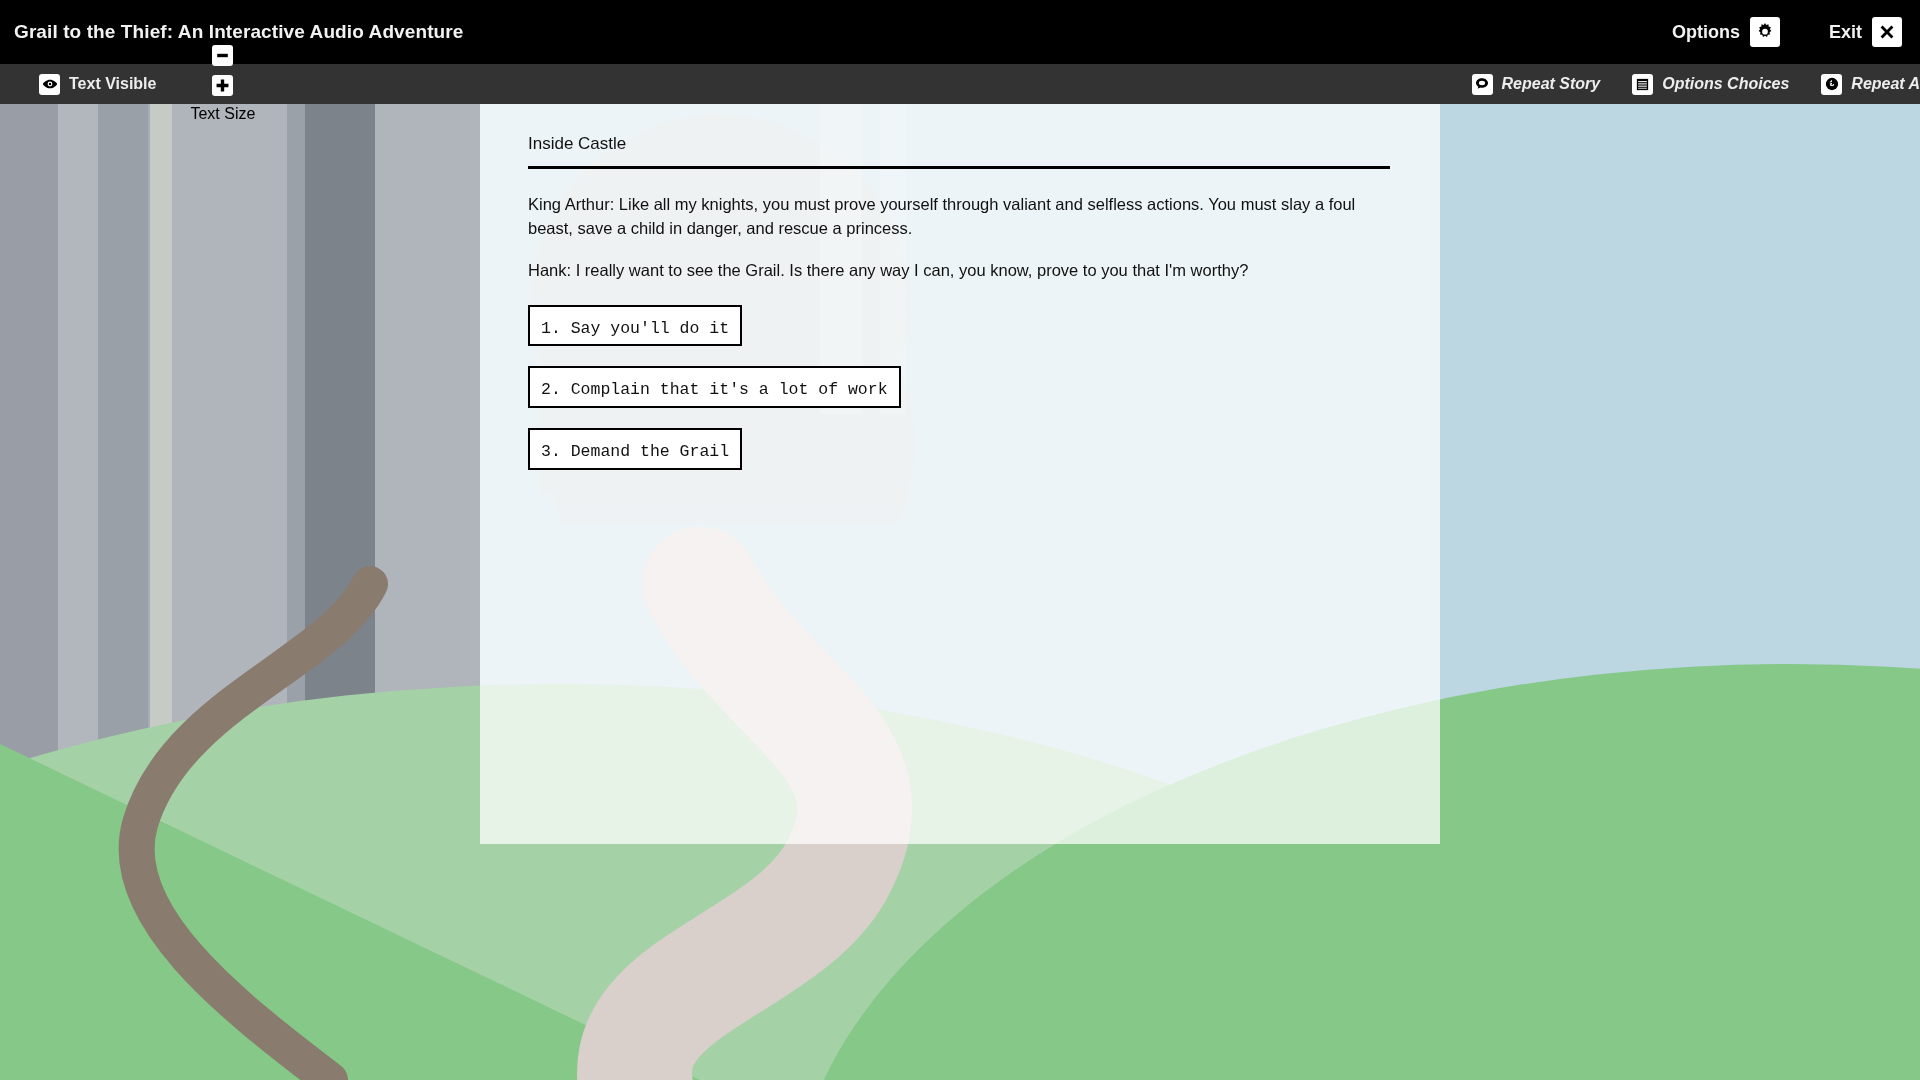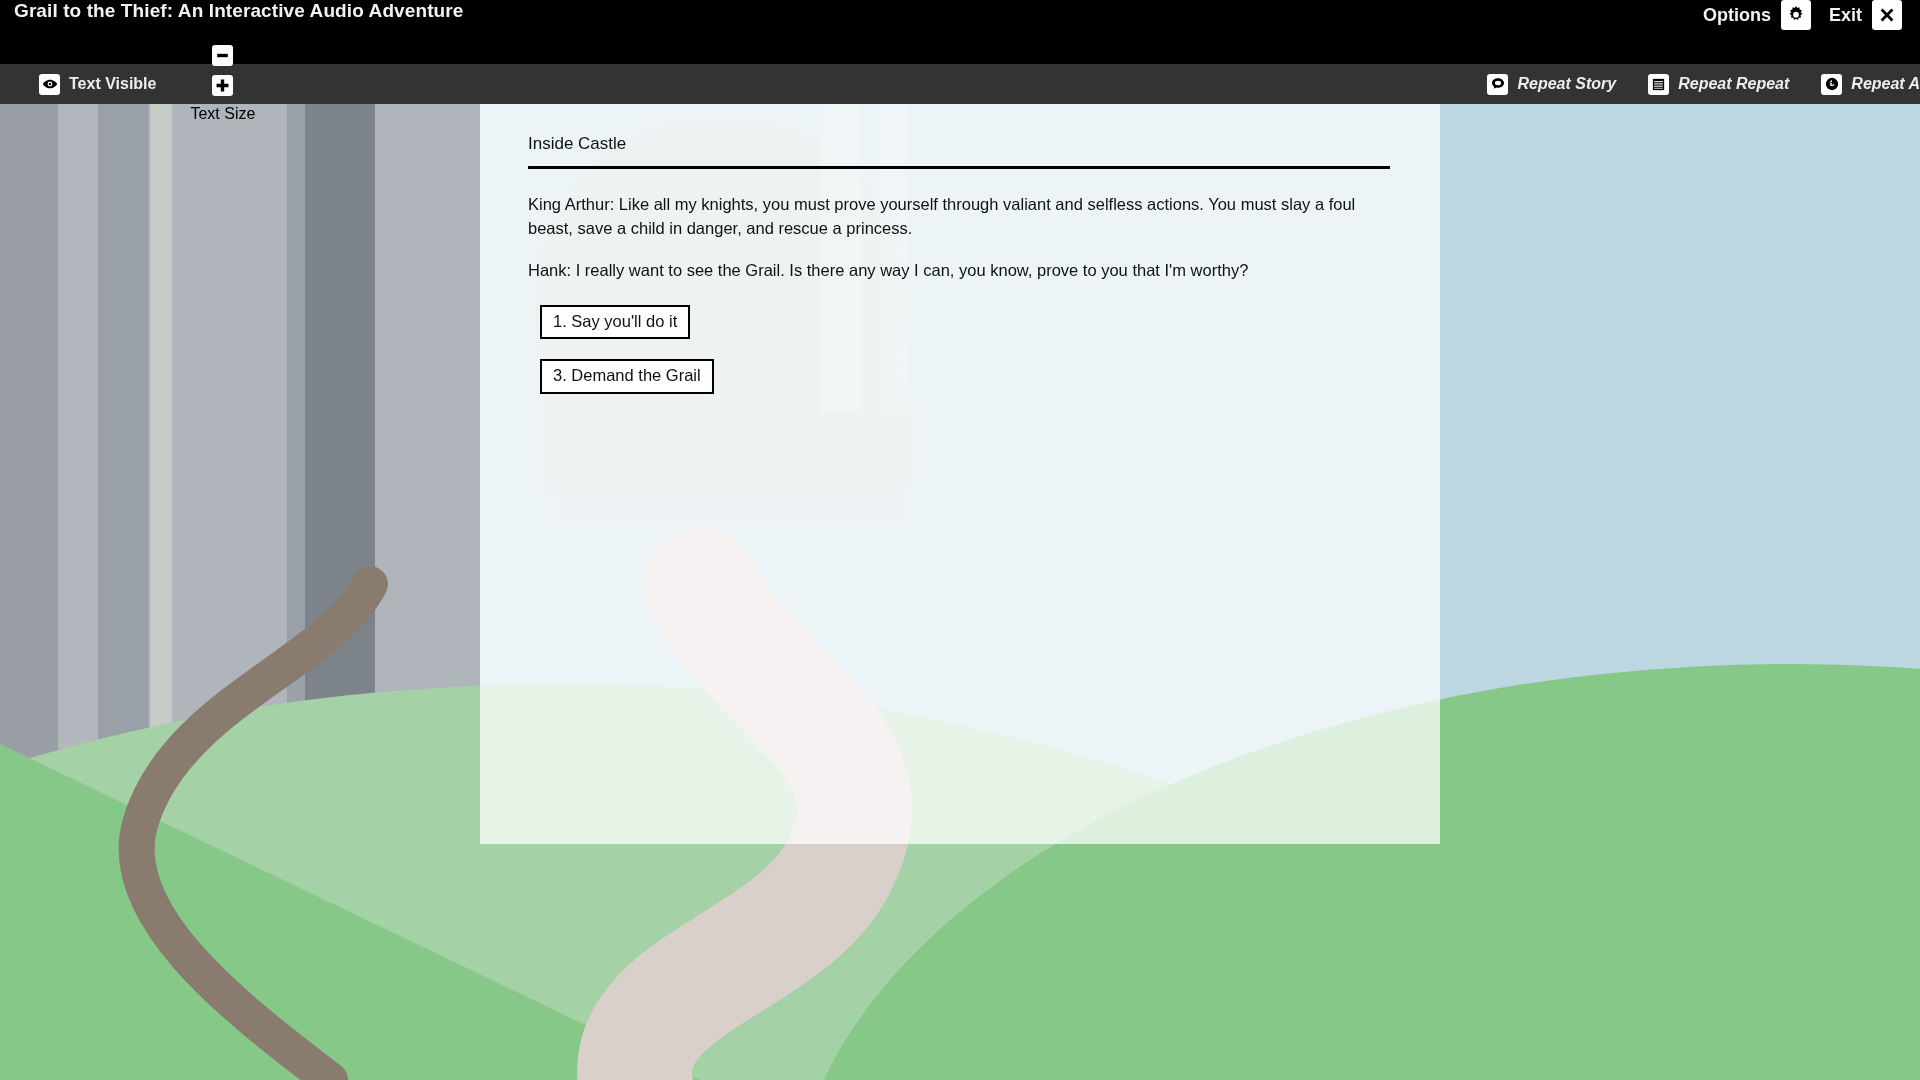--- a/index.html
+++ b/index.html
@@ -7,22 +7,23 @@
     width:1920px;height:1080px;overflow:hidden;
     font-family:"Liberation Sans", sans-serif;
     background:#fff;
   }
   #app{position:relative;width:1920px;height:1080px;overflow:hidden;}
 
   
   .titlebar{
     position:absolute;top:0;left:0;width:1920px;height:64px;
     background:#000;color:#fff;
-    display:flex;align-items:flex-start;
+    display:flex;align-items:center;
     z-index:50;
+    gap:31px;
   }
   .app-title{
     font-size:19px;font-weight:bold;letter-spacing:.1px;
     margin-left:14px;color:#f2f2f2;
     white-space:nowrap;
   }
   .title-spacer{flex:1 1 auto;}
   .title-btn{
     display:flex;align-items:center;gap:10px;
     margin-right:18px;cursor:pointer;
@@ -82,22 +83,22 @@
   }
   .story-p{
     font-size:16.5px;color:#111;line-height:1.42;
     margin:0 0 19px 0;max-width:862px;
   }
   .choices{margin-top:22px;}
   .choice{
     display:inline-block;
     border:2.5px solid #000;background:#fff;
     font-size:16.5px;color:#111;line-height:1.2;
-    padding:5px 11px 6px 11px;
-    margin:0 0 20px 12px;cursor:pointer;
+    padding:12px 11px 6px 11px;
+    margin:0 0 20px 0;cursor:pointer;font-family:Liberation Mono, monospace;
   }
   .choice-row{display:block;}
 </style>
 </head>
 <body>
 
 <div id="app">
 
   <div class="titlebar">
     <div class="app-title">Grail to the Thief: An Interactive Audio Adventure</div>
@@ -170,21 +171,21 @@
       <div class="tb-item">
         <span class="tb-icon">
           <svg width="15" height="15" viewBox="0 0 24 24">
             <rect x="3" y="3" width="18" height="18" fill="#000"></rect>
             <rect x="5" y="6.6" width="14" height="1.7" fill="#fff"></rect>
             <rect x="5" y="10.2" width="14" height="1.7" fill="#fff"></rect>
             <rect x="5" y="13.8" width="14" height="1.7" fill="#fff"></rect>
             <rect x="5" y="17.3" width="14" height="1.3" fill="#fff"></rect>
           </svg>
         </span>
-        <span class="lbl">Repeat Repeat</span>
+        <span class="lbl">Options Choices</span>
       </div>
 
       <div class="tb-item">
         <span class="tb-icon">
           <svg width="16" height="16" viewBox="0 0 24 24">
             <circle cx="12" cy="12" r="9.2" fill="#000"></circle>
             <path fill="#fff" d="M12 5.6v3.1a3.3 3.3 0 1 0 3.3 3.3h-1.6A1.7 1.7 0 1 1 12 10.3v3.1L8.2 9.5z"></path>
           </svg>
         </span>
         <span class="lbl">Repeat All</span>
@@ -244,20 +245,23 @@
       <div class="rule"></div>
 
       <p class="story-p">King Arthur: Like all my knights, you must prove yourself through valiant and selfless actions. You must slay a foul beast, save a child in danger, and rescue a princess.</p>
       <p class="story-p">Hank: I really want to see the Grail. Is there any way I can, you know, prove to you that I'm worthy?</p>
 
       <div class="choices">
         <div class="choice-row">
           <button class="choice">1. Say you'll do it</button>
         </div>
         <div class="choice-row">
+          <button class="choice">2. Complain that it's a lot of work</button>
+        </div>
+        <div class="choice-row">
           <button class="choice">3. Demand the Grail</button>
         </div>
       </div>
 
     </div>
   </div>
 
 </div>
 
 </body></html>

